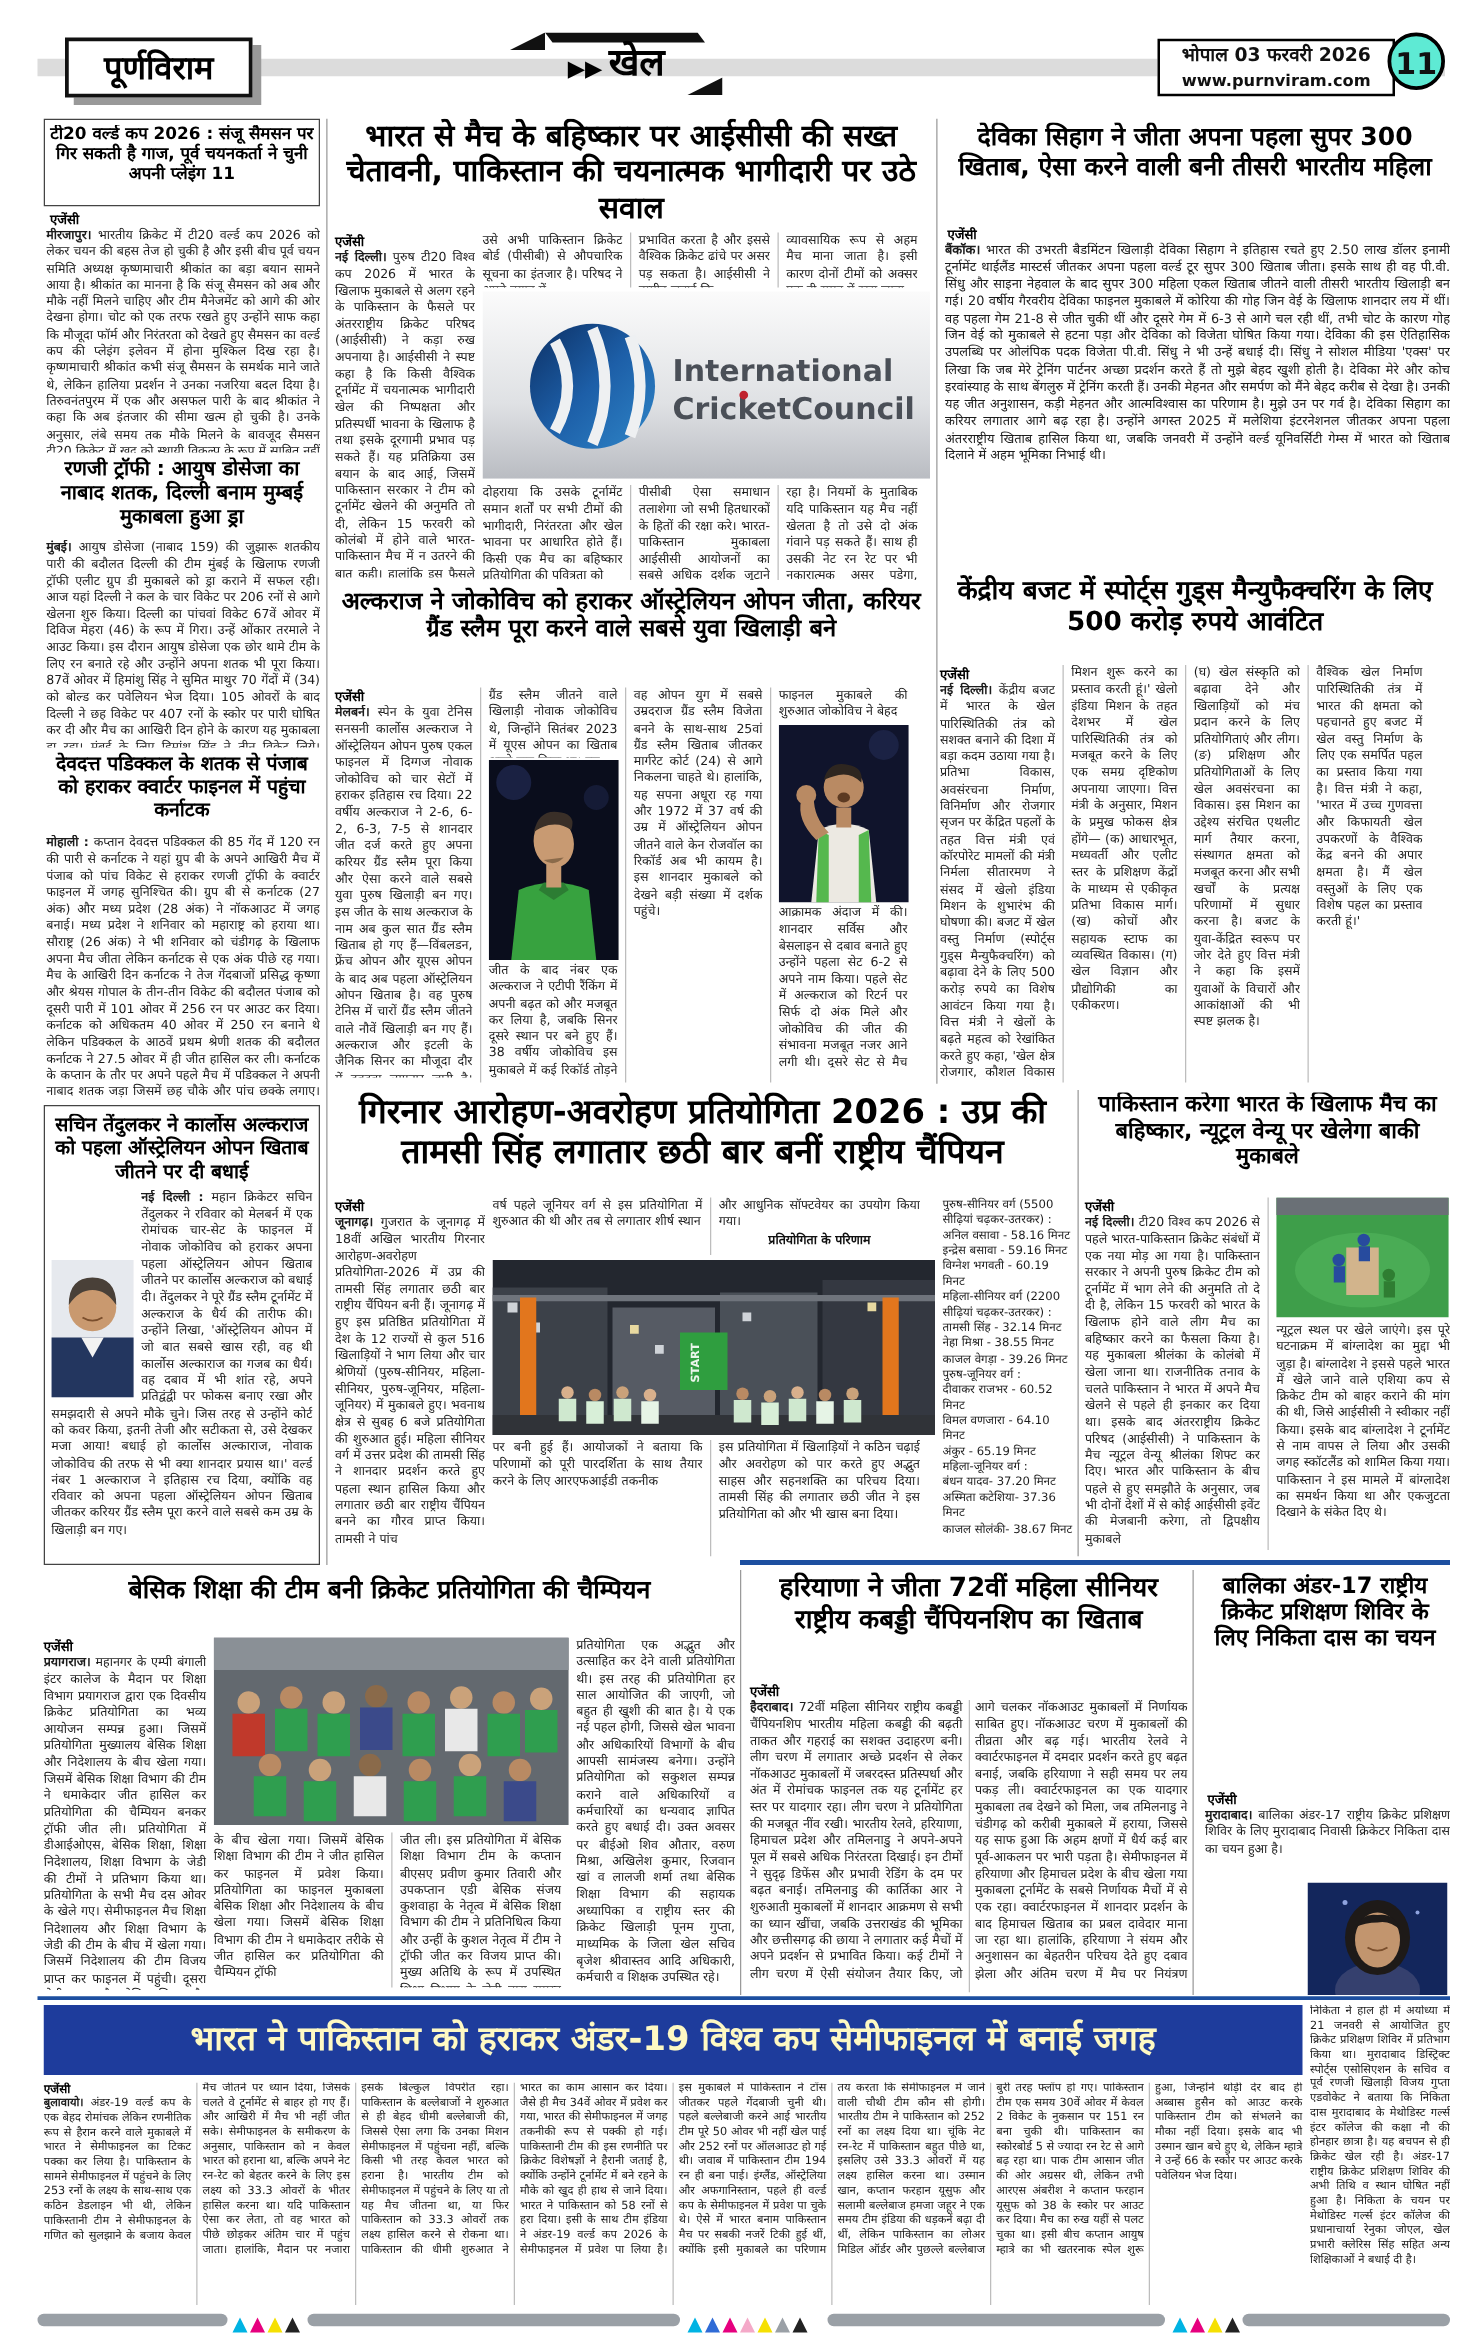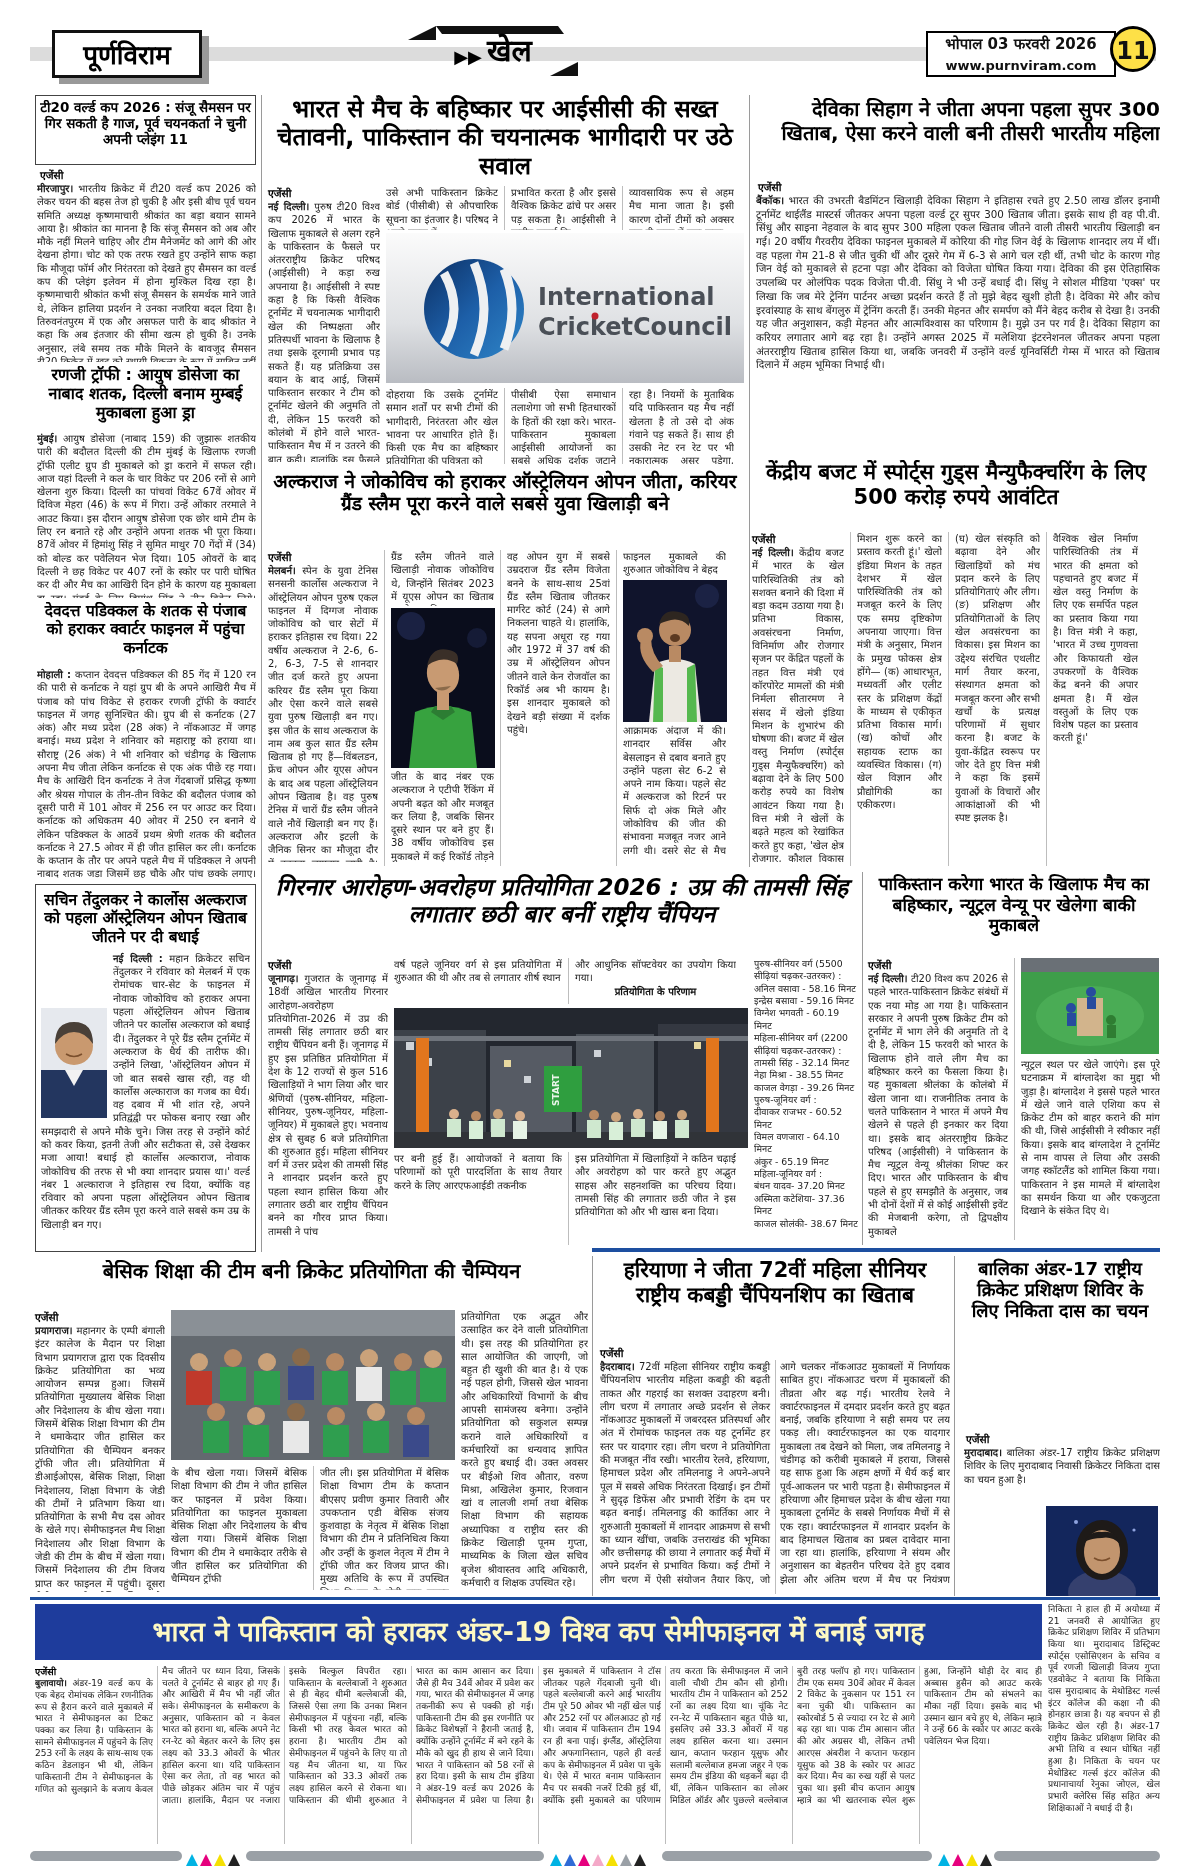--- a/index.html
+++ b/index.html
@@ -41,21 +41,21 @@
       <polygon points="142,50 170,36 170,50" fill="#111"></polygon>
       <polygon points="28,0 150,0 156,8 34,8" fill="#111"></polygon>
     </svg>
     <span style="position:relative;font-size:18px;color:#000;vertical-align:middle;">▶▶</span>
     <span style="position:relative;font-weight:bold;font-size:30px;line-height:50px;color:#000;">खेल</span>
   </div>
   <div class="abs" style="left:926px;top:31px;width:190px;height:46px;border:2px solid #000;background:#fff;text-align:center;">
     <div style="font-weight:bold;font-size:15px;line-height:23px;">भोपाल 03 फरवरी 2026</div>
     <div style="font-weight:bold;font-size:13px;line-height:19px;">www.purnviram.com</div>
   </div>
-  <div class="abs" style="left:1110px;top:26px;width:46px;height:46px;border:3px solid #000;border-radius:50%;background:#fde047;text-align:center;">
+  <div class="abs" style="left:1110px;top:26px;width:46px;height:46px;border:3px solid #000;border-radius:50%;background:#5eead4;text-align:center;">
     <span style="font-weight:bold;font-size:24px;line-height:44px;">11</span>
   </div>
 
   <div class="vrule" style="left:261px;top:95px;height:1157px;"></div>
   <div class="vrule" style="left:749px;top:95px;height:772px;"></div>
   <div class="vrule" style="left:862px;top:872px;height:373px;"></div>
   <div class="vrule" style="left:592px;top:1256px;height:340px;"></div>
   <div class="vrule" style="left:954px;top:1256px;height:340px;"></div>
 
   <div class="abs boxed" style="left:35px;top:95px;width:221px;height:70px;padding:4px 3px;">
@@ -129,21 +129,21 @@
     <text x="152" y="72" font-size="24" font-weight="bold" fill="#4a4f57" font-family="DejaVu Sans, sans-serif">International</text>
     <text x="152" y="102" font-size="24" font-weight="bold" fill="#4a4f57" font-family="DejaVu Sans, sans-serif">CricketCouncil</text>
     <circle cx="209" cy="83" r="3.5" fill="#c0222d"></circle>
   </svg>
   <div class="abs colrow" style="left:386px;top:388px;width:358px;height:76px;">
     <div class="col body" style="width:112px;">दोहराया कि उसके टूर्नामेंट समान शर्तों पर सभी टीमों की भागीदारी, निरंतरता और खेल भावना पर आधारित होते हैं। किसी एक मैच का बहिष्कार प्रतियोगिता की पवित्रता को</div>
     <div class="col body" style="width:112px;">पीसीबी ऐसा समाधान तलाशेगा जो सभी हितधारकों के हितों की रक्षा करे। भारत-पाकिस्तान मुकाबला आईसीसी आयोजनों का सबसे अधिक दर्शक जुटाने वाला और</div>
     <div class="col body" style="width:112px;">रहा है। नियमों के मुताबिक यदि पाकिस्तान यह मैच नहीं खेलता है तो उसे दो अंक गंवाने पड़ सकते हैं। साथ ही उसकी नेट रन रेट पर भी नकारात्मक असर पड़ेगा, क्योंकि फॉरफिट की स्थिति में पूरे 20 ओवर उसकी पारी में जोड़े जाते हैं। टी20 विश्व कप 2026 की सह-मेजबानी भारत और श्रीलंका कर रहे हैं। पाकिस्तान को अपने सभी मैच श्रीलंका में खेलने हैं। वह 07 फरवरी को नीदरलैंड्स के खिलाफ अभियान शुरू करेगा, जबकि अमेरिका और नामीबिया से उसके मुकाबले क्रमशः 10 और 18 फरवरी को निर्धारित हैं। अब सबकी नजर इस पर है कि पीसीबी आगे क्या रुख अपनाता है।</div>
   </div>
 
-  <div class="abs head" style="left:752px;top:98px;width:408px;height:80px;font-size:20px;text-align:right;">देविका सिहाग ने जीता अपना पहला सुपर 300 खिताब, ऐसा करने वाली बनी तीसरी भारतीय महिला</div>
+  <div class="abs head" style="left:752px;top:98px;width:408px;height:80px;font-size:20px;">देविका सिहाग ने जीता अपना पहला सुपर 300 खिताब, ऐसा करने वाली बनी तीसरी भारतीय महिला</div>
   <div class="abs byline" style="left:758px;top:180px;">एजेंसी</div>
   <div class="abs body" style="left:756px;top:194px;width:404px;height:262px;font-size:10.3px;">
     <b class="dl">बैंकॉक।</b>
     <span>भारत की उभरती बैडमिंटन खिलाड़ी देविका सिहाग ने इतिहास रचते हुए 2.50 लाख डॉलर इनामी टूर्नामेंट थाईलैंड मास्टर्स जीतकर अपना पहला वर्ल्ड टूर सुपर 300 खिताब जीता। इसके साथ ही वह पी.वी. सिंधु और साइना नेहवाल के बाद सुपर 300 महिला एकल खिताब जीतने वाली तीसरी भारतीय खिलाड़ी बन गई। 20 वर्षीय गैरवरीय देविका फाइनल मुकाबले में कोरिया की गोह जिन वेई के खिलाफ शानदार लय में थीं। वह पहला गेम 21-8 से जीत चुकी थीं और दूसरे गेम में 6-3 से आगे चल रही थीं, तभी चोट के कारण गोह जिन वेई को मुकाबले से हटना पड़ा और देविका को विजेता घोषित किया गया। देविका की इस ऐतिहासिक उपलब्धि पर ओलंपिक पदक विजेता पी.वी. सिंधु ने भी उन्हें बधाई दी। सिंधु ने सोशल मीडिया 'एक्स' पर लिखा कि जब मेरे ट्रेनिंग पार्टनर अच्छा प्रदर्शन करते हैं तो मुझे बेहद खुशी होती है। देविका मेरे और कोच इरवांस्याह के साथ बेंगलुरु में ट्रेनिंग करती हैं। उनकी मेहनत और समर्पण को मैंने बेहद करीब से देखा है। उनकी यह जीत अनुशासन, कड़ी मेहनत और आत्मविश्वास का परिणाम है। मुझे उन पर गर्व है। देविका सिहाग का करियर लगातार आगे बढ़ रहा है। उन्होंने अगस्त 2025 में मलेशिया इंटरनेशनल जीतकर अपना पहला अंतरराष्ट्रीय खिताब हासिल किया था, जबकि जनवरी में उन्होंने वर्ल्ड यूनिवर्सिटी गेम्स में भारत को खिताब दिलाने में अहम भूमिका निभाई थी।</span>
   </div>
 
   <div class="abs head" style="left:266px;top:470px;width:478px;height:74px;font-size:19px;">अल्कराज ने जोकोविच को हराकर ऑस्ट्रेलियन ओपन जीता, करियर ग्रैंड स्लैम पूरा करने वाले सबसे युवा खिलाड़ी बने</div>
   <div class="abs colrow" style="left:268px;top:550px;width:476px;height:316px;">
     <div class="col" style="width:110px;">
       <div class="byline">एजेंसी</div>
@@ -194,21 +194,21 @@
       <div class="body" style="height:316px;">
         <b class="dl">नई दिल्ली।</b>
         <span>केंद्रीय बजट में भारत के खेल पारिस्थितिकी तंत्र को सशक्त बनाने की दिशा में बड़ा कदम उठाया गया है। प्रतिभा विकास, अवसंरचना निर्माण, विनिर्माण और रोजगार सृजन पर केंद्रित पहलों के तहत वित्त मंत्री एवं कॉरपोरेट मामलों की मंत्री निर्मला सीतारमण ने संसद में खेलो इंडिया मिशन के शुभारंभ की घोषणा की। बजट में खेल वस्तु निर्माण (स्पोर्ट्स गुड्स मैन्युफैक्चरिंग) को बढ़ावा देने के लिए 500 करोड़ रुपये का विशेष आवंटन किया गया है। वित्त मंत्री ने खेलों के बढ़ते महत्व को रेखांकित करते हुए कहा, 'खेल क्षेत्र रोजगार, कौशल विकास और नौकरी के अनेक अवसर प्रदान करता है। खेलो इंडिया कार्यक्रम के माध्यम से शुरू की गई खेल प्रतिभाओं के व्यवस्थित पोषण की प्रक्रिया को आगे बढ़ाते हुए, मैं अगले एक दशक में खेल क्षेत्र को बदलने के लिए खेलो इंडिया</span>
       </div>
     </div>
     <div class="col body" style="width:92px;height:334px;">मिशन शुरू करने का प्रस्ताव करती हूं।' खेलो इंडिया मिशन के तहत देशभर में खेल पारिस्थितिकी तंत्र को मजबूत करने के लिए एक समग्र दृष्टिकोण अपनाया जाएगा। वित्त मंत्री के अनुसार, मिशन के प्रमुख फोकस क्षेत्र होंगे— (क) आधारभूत, मध्यवर्ती और एलीट स्तर के प्रशिक्षण केंद्रों के माध्यम से एकीकृत प्रतिभा विकास मार्ग। (ख) कोचों और सहायक स्टाफ का व्यवस्थित विकास। (ग) खेल विज्ञान और प्रौद्योगिकी का एकीकरण।</div>
     <div class="col body" style="width:92px;height:334px;">(घ) खेल संस्कृति को बढ़ावा देने और खिलाड़ियों को मंच प्रदान करने के लिए प्रतियोगिताएं और लीग। (ङ) प्रशिक्षण और प्रतियोगिताओं के लिए खेल अवसंरचना का विकास। इस मिशन का उद्देश्य संरचित एथलीट मार्ग तैयार करना, संस्थागत क्षमता को मजबूत करना और सभी खर्चों के प्रत्यक्ष परिणामों में सुधार करना है। बजट के युवा-केंद्रित स्वरूप पर जोर देते हुए वित्त मंत्री ने कहा कि इसमें युवाओं के विचारों और आकांक्षाओं की भी स्पष्ट झलक है।</div>
     <div class="col body" style="width:92px;height:334px;">वैश्विक खेल निर्माण पारिस्थितिकी तंत्र में भारत की क्षमता को पहचानते हुए बजट में खेल वस्तु निर्माण के लिए एक समर्पित पहल का प्रस्ताव किया गया है। वित्त मंत्री ने कहा, 'भारत में उच्च गुणवत्ता और किफायती खेल उपकरणों के वैश्विक केंद्र बनने की अपार क्षमता है। मैं खेल वस्तुओं के लिए एक विशेष पहल का प्रस्ताव करती हूं।'</div>
   </div>
 
-  <div class="abs head" style="left:266px;top:874px;width:592px;height:80px;font-size:23px;font-style:italic;">गिरनार आरोहण-अवरोहण प्रतियोगिता 2026 : उप्र की तामसी सिंह लगातार छठी बार बनीं राष्ट्रीय चैंपियन</div>
+  <div class="abs head" style="left:266px;top:874px;width:592px;height:80px;font-size:27px;">गिरनार आरोहण-अवरोहण प्रतियोगिता 2026 : उप्र की तामसी सिंह लगातार छठी बार बनीं राष्ट्रीय चैंपियन</div>
   <div class="abs" style="left:268px;top:958px;width:120px;height:287px;">
     <div class="byline">एजेंसी</div>
     <div class="body" style="height:270px;">
       <b class="dl">जूनागढ़।</b>
       <span>गुजरात के जूनागढ़ में 18वीं अखिल भारतीय गिरनार आरोहण-अवरोहण प्रतियोगिता-2026 में उप्र की तामसी सिंह लगातार छठी बार राष्ट्रीय चैंपियन बनी हैं। जूनागढ़ में हुए इस प्रतिष्ठित प्रतियोगिता में देश के 12 राज्यों से कुल 516 खिलाड़ियों ने भाग लिया और चार श्रेणियों (पुरुष-सीनियर, महिला-सीनियर, पुरुष-जूनियर, महिला-जूनियर) में मुकाबले हुए। भवनाथ क्षेत्र से सुबह 6 बजे प्रतियोगिता की शुरुआत हुई। महिला सीनियर वर्ग में उत्तर प्रदेश की तामसी सिंह ने शानदार प्रदर्शन करते हुए पहला स्थान हासिल किया और लगातार छठी बार राष्ट्रीय चैंपियन बनने का गौरव प्राप्त किया। तामसी ने पांच</span>
     </div>
   </div>
   <div class="abs colrow" style="left:394px;top:958px;width:354px;height:46px;">
     <div class="col body" style="width:168px;">वर्ष पहले जूनियर वर्ग से इस प्रतियोगिता में शुरुआत की थी और तब से लगातार शीर्ष स्थान</div>
     <div class="col" style="width:168px;">

